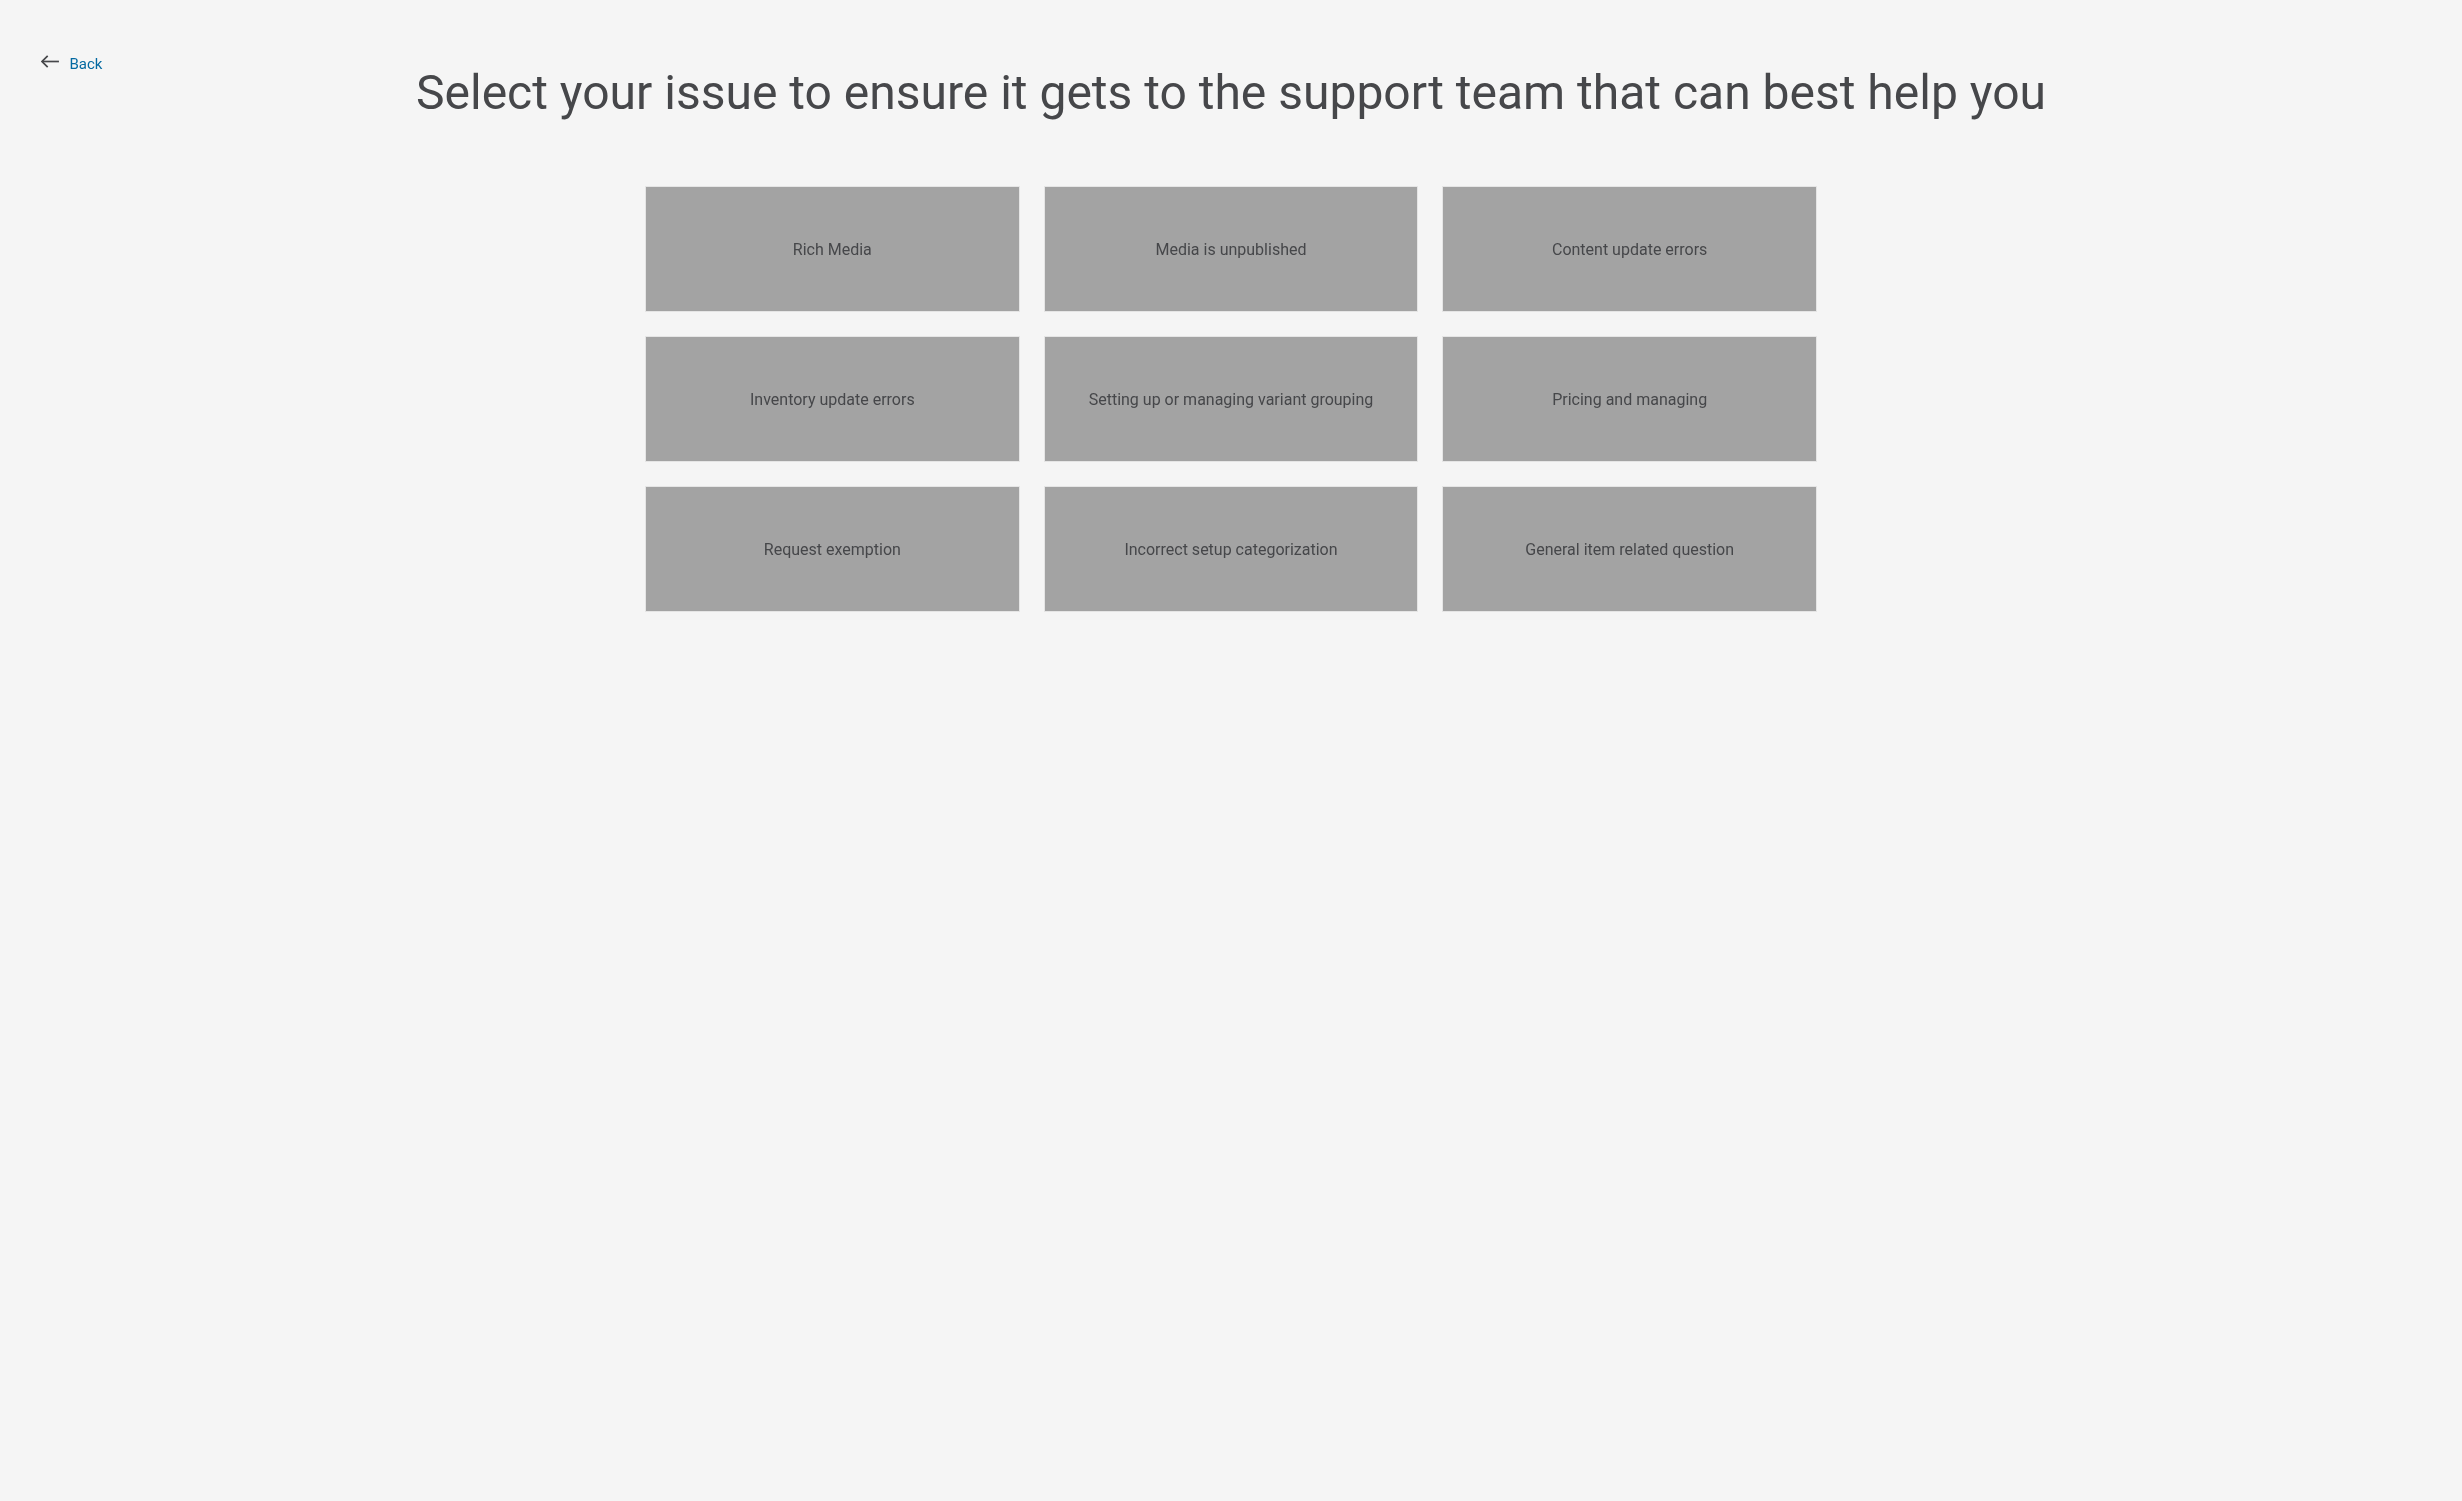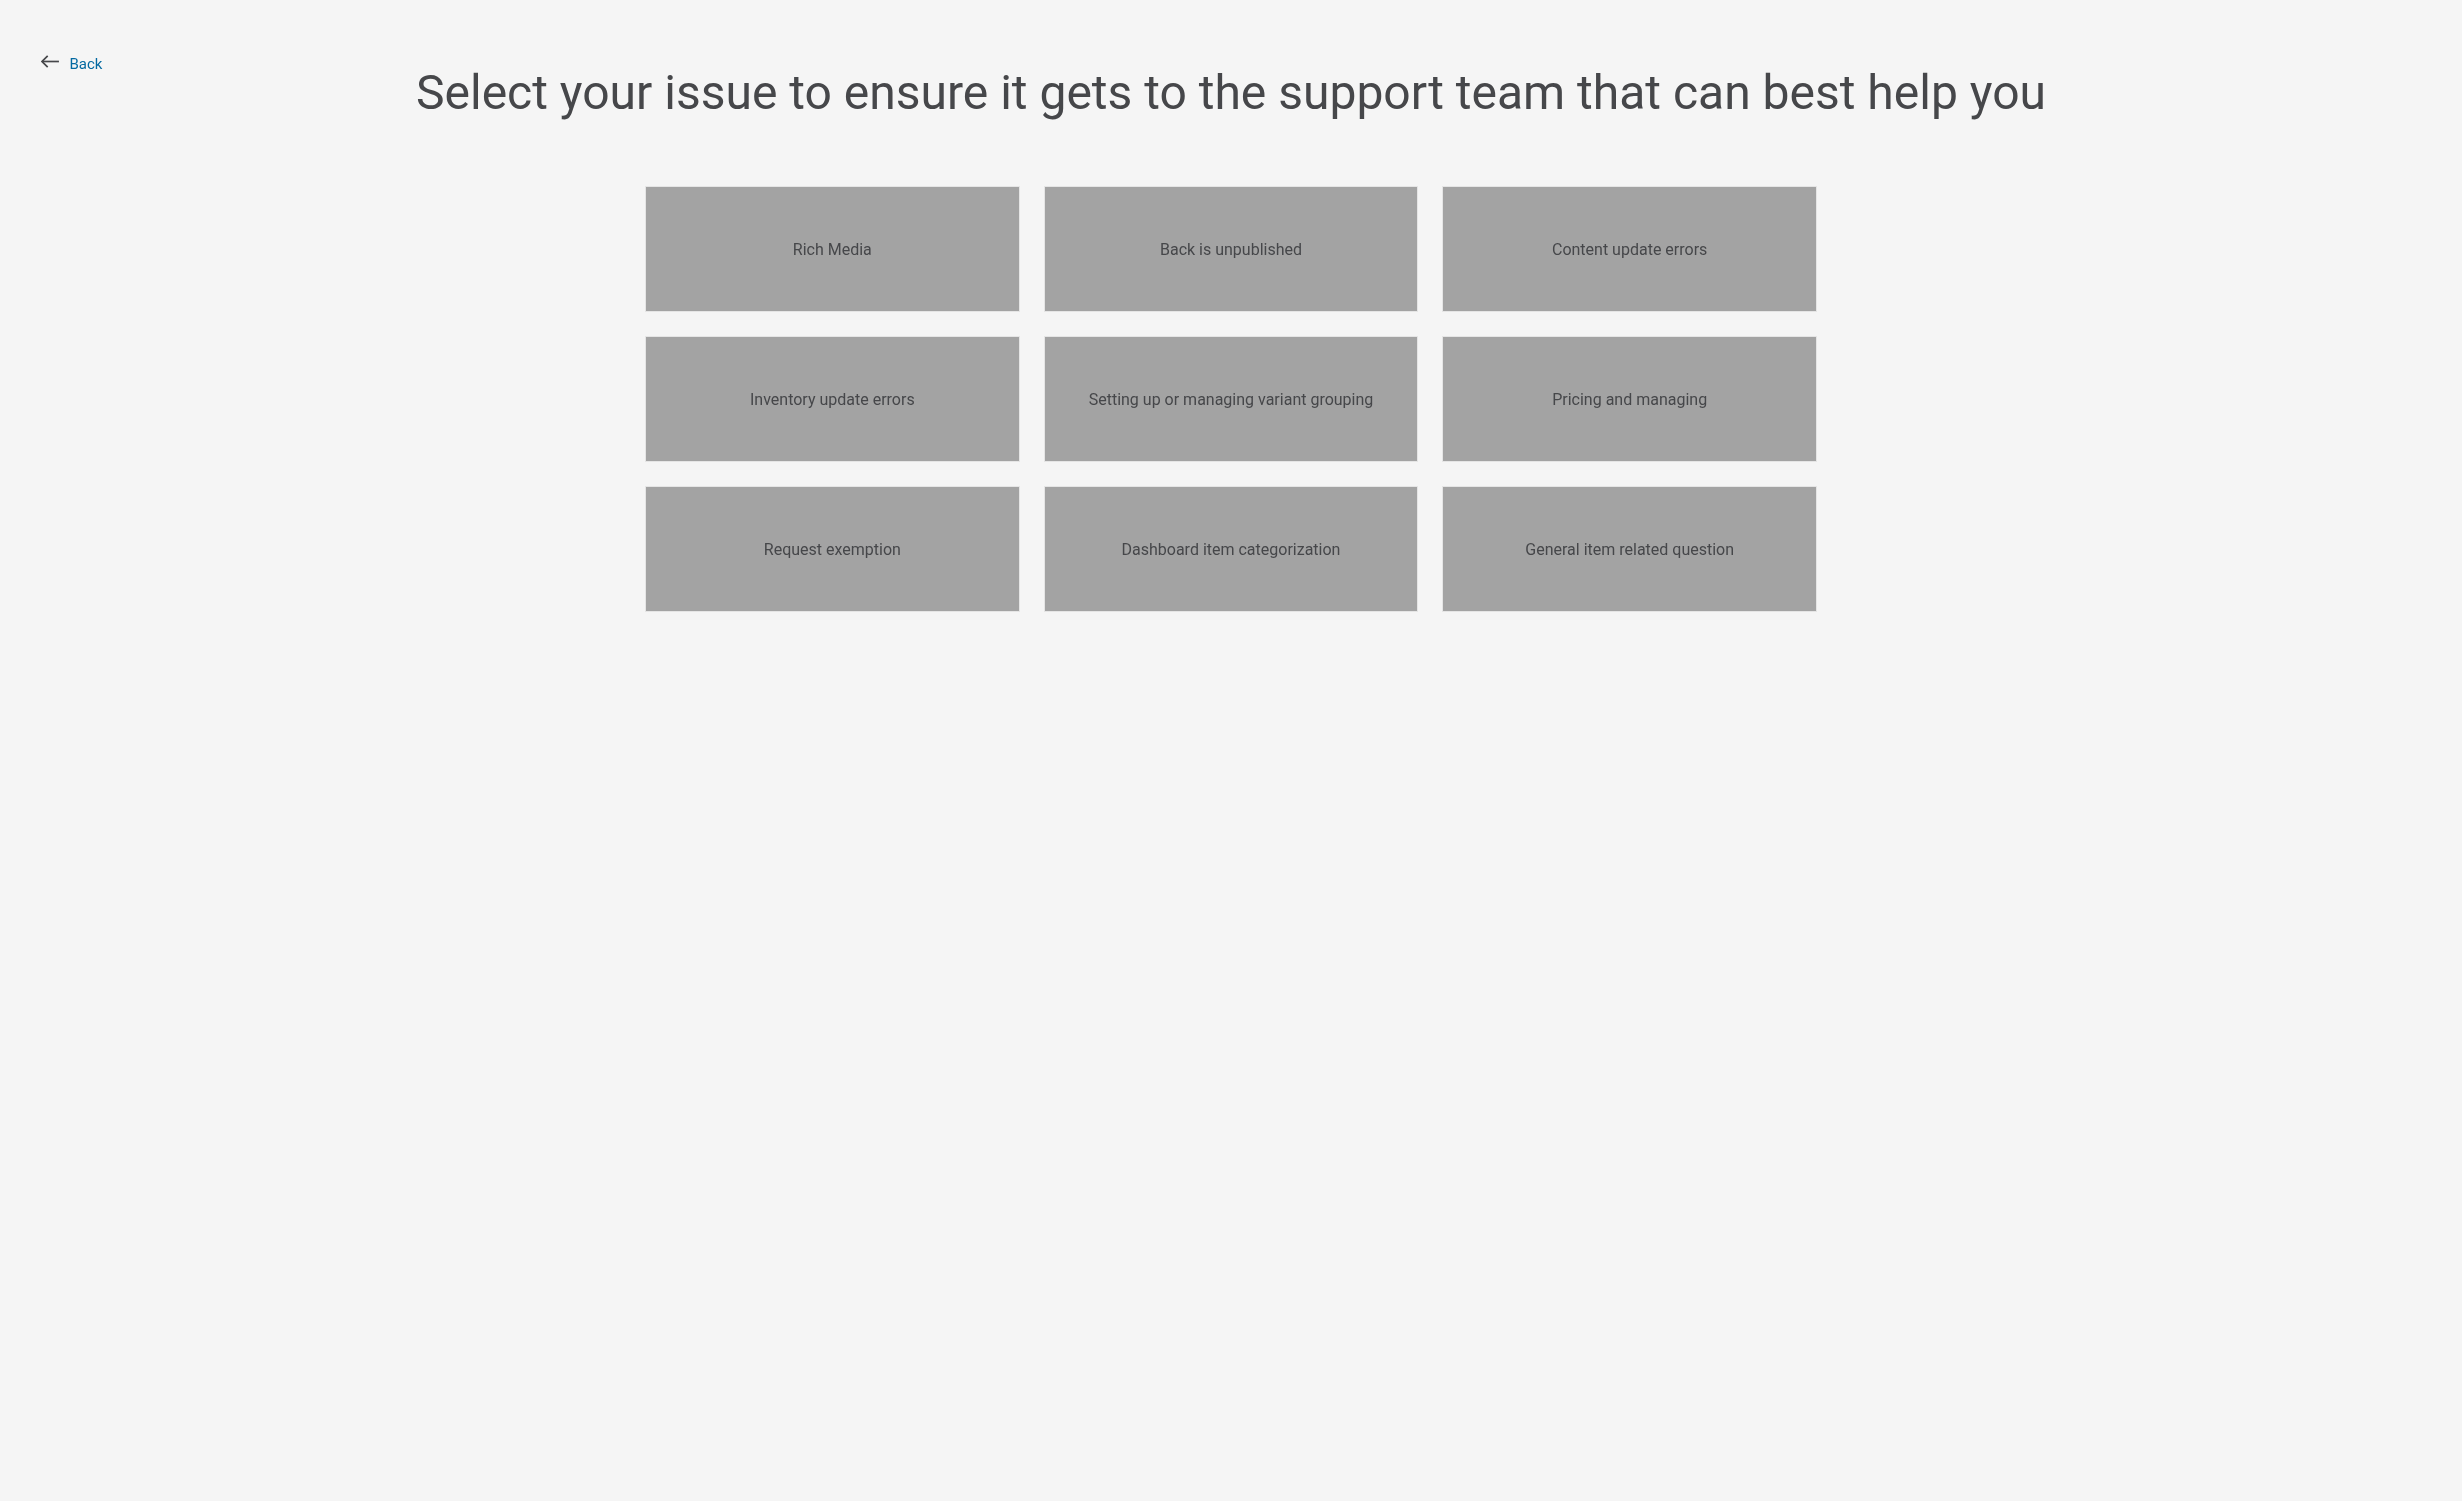--- a/index.html
+++ b/index.html
@@ -78,37 +78,37 @@
 
 <div class="header">
   <h1>Select your issue to ensure it gets to the support team that can best help you</h1>
 </div>
 
 <div class="grid">
   <div class="card">
     <span class="card-label">Rich Media</span>
   </div>
   <div class="card">
-    <span class="card-label">Back is unpublished</span>
+    <span class="card-label">Media is unpublished</span>
   </div>
   <div class="card">
     <span class="card-label">Content update errors</span>
   </div>
   <div class="card">
     <span class="card-label">Inventory update errors</span>
   </div>
   <div class="card">
     <span class="card-label">Setting up or managing variant grouping</span>
   </div>
   <div class="card">
     <span class="card-label">Pricing and managing</span>
   </div>
   <div class="card">
     <span class="card-label">Request exemption</span>
   </div>
   <div class="card">
-    <span class="card-label">Dashboard item categorization</span>
+    <span class="card-label">Incorrect setup categorization</span>
   </div>
   <div class="card">
     <span class="card-label">General item related question</span>
   </div>
 </div>
 
 
 </body></html>

